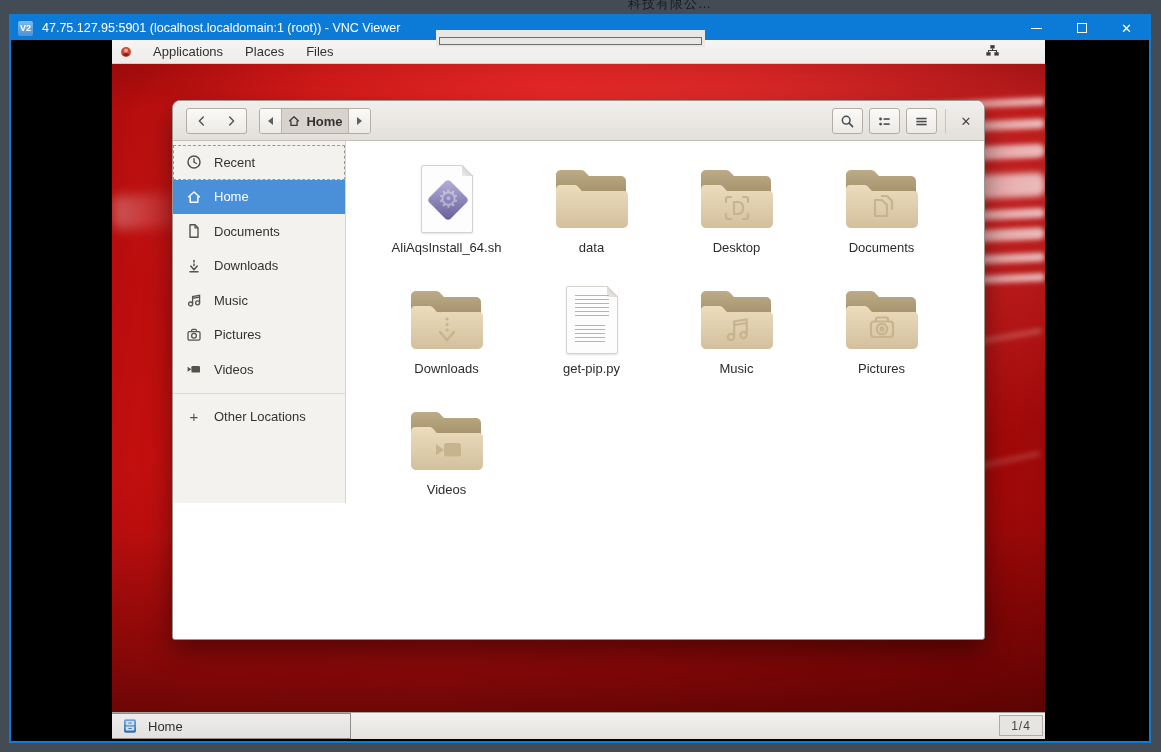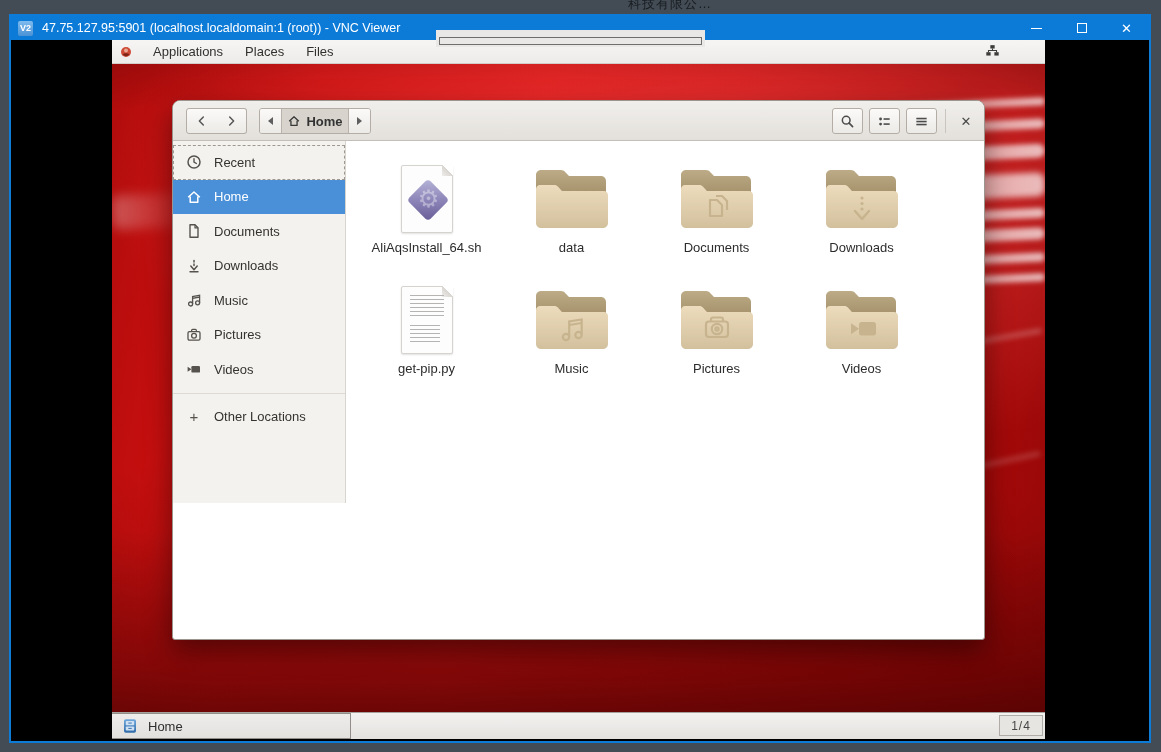--- a/index.html
+++ b/index.html
@@ -85,21 +85,21 @@
   .tri { width:0; height:0; border-top:4px solid transparent; border-bottom:4px solid transparent; }
   .tri-l { border-right:5px solid #5f5f5f; }
   .tri-r { border-left:5px solid #5f5f5f; }
   .btn-search { left:659px; width:31px; }
   .btn-list { left:696px; width:31px; }
   .btn-menu { left:733px; width:31px; }
   .tb-sep { position:absolute; left:772px; top:8px; width:1px; height:24px; background:#c9c4bd; }
   .btn-close { position:absolute; left:779px; top:7px; width:28px; height:26px; display:flex;
     align-items:center; justify-content:center; font-size:13px; color:#4a4a4a; }
 
-  .fbody { display:flex; height:362px; }
+  .fbody { display:flex; height:362px;gap:20px; }
   .sidebar { width:173px; background:#f4f2ef; border-right:1px solid #d8d4ce; padding-top:4px; font-size:13px; color:#35332f; }
   .side-row { height:34.5px; display:flex; align-items:center; padding-left:13px; gap:12px; }
   .side-row.focus { outline:1px dashed #9d9992; outline-offset:-1px; }
   .side-row.sel { background:#4a90d9; color:#fff; }
   .sicon { width:16px; height:16px; flex:0 0 auto; display:flex; align-items:center; justify-content:center; }
   .side-sep { height:1px; background:#ddd9d3; margin:6px 0; }
   .plus-glyph { font-size:15px; color:#55524d; line-height:1; }
 
   .main { flex:1; background:#fff; padding:12px 0 0 8px; }
   .grid { display:grid; grid-template-columns:repeat(4,145px); grid-auto-rows:121px; }
@@ -382,20 +382,36 @@
                 <div class="cell">
                   <div class="icon-wrap">
                     <svg viewBox="0 0 78 64" width="78" height="64">
                         <path d="M8,3 h20 c1.6,0 3.1,.7 4.1,1.9 L36,9 h32 c2.8,0 5,2.2 5,5 v12 H3 V8 c0,-2.8 2.2,-5 5,-5 z" fill="url(#flapG)"></path>
                         <path d="M3,22 c0,-2.2 1.8,-4 4,-4 h14.5 c1.3,0 2.6,.6 3.4,1.6 l4,4.4 H71 c2.2,0 4,1.8 4,4 v28 c0,2.8 -2.2,5 -5,5 H8 c-2.8,0 -5,-2.2 -5,-5 z" fill="url(#bodyG)"></path>
                       </svg>
                   </div>
                   <div class="cap">data</div>
                 </div>
 
+                <div class="cell">
+                  <div class="icon-wrap">
+                    <svg viewBox="0 0 78 64" width="78" height="64">
+                        <path d="M8,3 h20 c1.6,0 3.1,.7 4.1,1.9 L36,9 h32 c2.8,0 5,2.2 5,5 v12 H3 V8 c0,-2.8 2.2,-5 5,-5 z" fill="url(#flapG)"></path>
+                        <path d="M3,22 c0,-2.2 1.8,-4 4,-4 h14.5 c1.3,0 2.6,.6 3.4,1.6 l4,4.4 H71 c2.2,0 4,1.8 4,4 v28 c0,2.8 -2.2,5 -5,5 H8 c-2.8,0 -5,-2.2 -5,-5 z" fill="url(#bodyG)"></path>
+                        <g stroke="#c7b48e" stroke-width="2.2" fill="none" stroke-linecap="round">
+                          <path d="M28,35 v-3 a2,2 0 0 1 2,-2 h3"></path>
+                          <path d="M45,30 h3 a2,2 0 0 1 2,2 v3"></path>
+                          <path d="M50,47 v3 a2,2 0 0 1 -2,2 h-3"></path>
+                          <path d="M33,52 h-3 a2,2 0 0 1 -2,-2 v-3"></path>
+                          <path d="M36,35 v12 h3.2 c3.8,0 6,-2.4 6,-6 c0,-3.6 -2.2,-6 -6,-6 z"></path>
+                        </g>
+                      </svg>
+                  </div>
+                  <div class="cap">Desktop</div>
+                </div>
 
                 <div class="cell">
                   <div class="icon-wrap">
                     <svg viewBox="0 0 78 64" width="78" height="64">
                         <path d="M8,3 h20 c1.6,0 3.1,.7 4.1,1.9 L36,9 h32 c2.8,0 5,2.2 5,5 v12 H3 V8 c0,-2.8 2.2,-5 5,-5 z" fill="url(#flapG)"></path>
                         <path d="M3,22 c0,-2.2 1.8,-4 4,-4 h14.5 c1.3,0 2.6,.6 3.4,1.6 l4,4.4 H71 c2.2,0 4,1.8 4,4 v28 c0,2.8 -2.2,5 -5,5 H8 c-2.8,0 -5,-2.2 -5,-5 z" fill="url(#bodyG)"></path>
                         <g stroke="#c7b48e" stroke-width="2.2" fill="none" stroke-linejoin="round">
                           <path d="M38,29 h6 l5,5 v9"></path>
                           <path d="M32,33 h7 l5,5 v11 h-12 z"></path>
                         </g>

